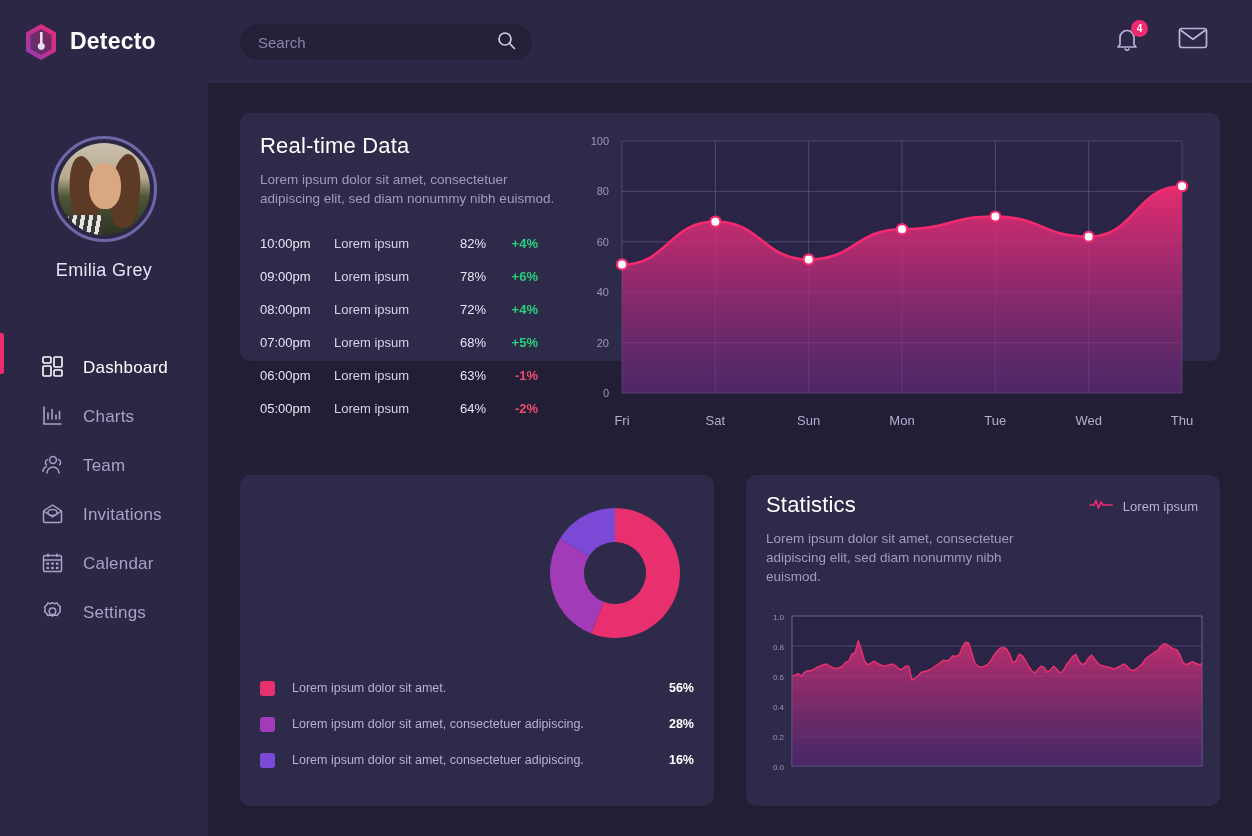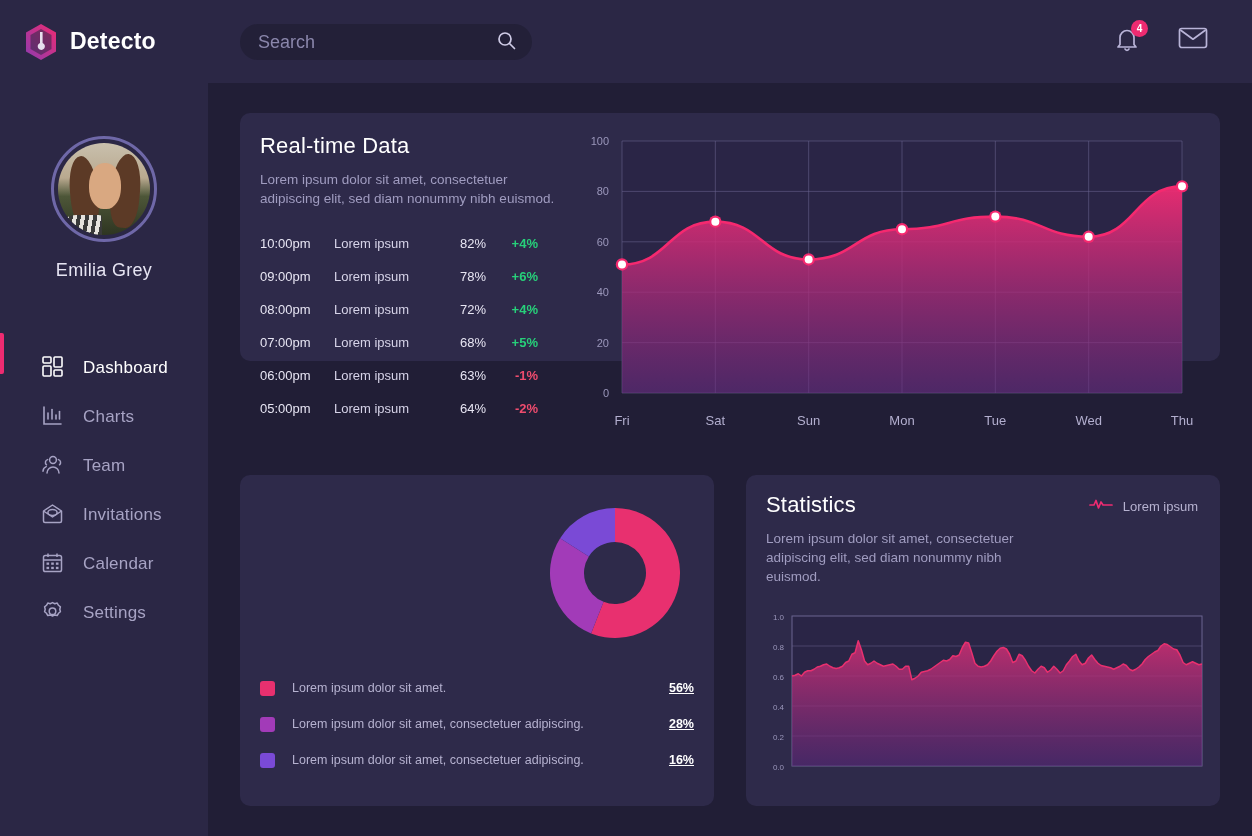--- a/index.html
+++ b/index.html
@@ -24,21 +24,21 @@
     margin-left: 12px; letter-spacing: .2px;
   }
   .search-wrap {
     position: absolute; left: 240px; top: 24px;
     width: 292px; height: 36px;
     background: #232038; border-radius: 18px;
     display: flex; align-items: center;
   }
   .search-input {
     flex: 1; background: transparent; border: none; outline: none;
-    color: #fde047; font-size: 18px;
+    color: #fde047; font-size: 15px;
     font-family: "Liberation Sans", sans-serif;
     padding-left: 18px;
   }
   .search-input::placeholder { color: #8a86ab; }
   .search-btn {
     background: transparent; border: none; cursor: pointer;
     padding: 0 16px 0 4px; display: flex; align-items: center;
   }
   .top-actions {
     position: absolute; right: 44px; top: 26px;
@@ -129,21 +129,21 @@
   .rt-chart { position: absolute; left: 330px; top: 10px; width: 640px; height: 320px; }
 
   
   #overall-card { left: 32px; top: 392px; width: 474px; height: 331px; }
   .ov-head { position: absolute; left: 20px; top: 17px; width: 250px; }
   .donut { position: absolute; right: 34px; top: 33px; width: 130px; height: 130px; }
   .legend { position: absolute; left: 20px; bottom: 28px; width: 434px; }
   .legend-row { display: flex; align-items: center; height: 36px; }
   .swatch { width: 15px; height: 15px; border-radius: 3px; flex: 0 0 15px; }
   .legend-label { margin-left: 17px; flex: 1; color: #b6b2d0; font-size: 12.5px; }
-  .legend-pct { color: #ffffff; font-size: 12.5px; font-weight: bold; text-decoration: underline; }
+  .legend-pct { color: #ffffff; font-size: 12.5px; font-weight: bold; }
 
   
   #stats-card { left: 538px; top: 392px; width: 474px; height: 331px; }
   .st-head { position: absolute; left: 20px; top: 17px; width: 260px; }
   .st-legend {
     position: absolute; right: 22px; top: 22px;
     display: flex; align-items: center; gap: 10px;
   }
   .st-legend-label { color: #b6b2d0; font-size: 13px; }
   .st-chart { position: absolute; left: 10px; bottom: 18px; width: 454px; height: 180px; }

